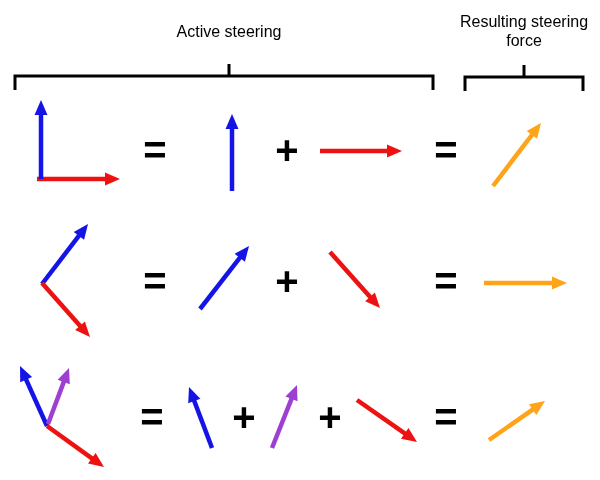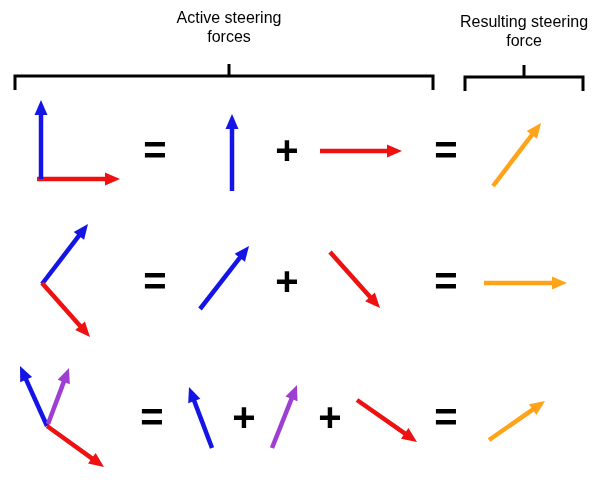--- a/index.html
+++ b/index.html
@@ -12,31 +12,30 @@
     font-family: "Liberation Sans", sans-serif;
   }
   .hdr {
     position: absolute;
     width: 160px;
     text-align: center;
     font-size: 16px;
     line-height: 19px;
     color: #000000;
   }
-  #hdr-active    { left: 149px; top: 8px; }
+  #hdr-active    { left: 149px; top: 22px; }
   #hdr-resulting { left: 444px; top: 12px; }
   #canvas { position: absolute; left: 0; top: 0; }
 </style>
 </head>
 <body>
 
 <div class="stage">
   <div class="hdr" id="hdr-active">
     <div>Active steering</div>
-    <div>forces</div>
   </div>
   <div class="hdr" id="hdr-resulting">
     <div>Resulting steering</div>
     <div>force</div>
   </div>
   <svg id="canvas" width="600" height="480">
       <path d="M 15 90 L 15 76 L 433 76 L 433 90 M 229 76 L 229 64" fill="none" stroke="#000000" stroke-width="3"></path>
       <path d="M 465 91 L 465 77 L 583 77 L 583 91 M 524 77 L 524 65" fill="none" stroke="#000000" stroke-width="3"></path>
       <line x1="37" y1="179" x2="110.25" y2="179" stroke="#ee1111" stroke-width="4.5"></line>
       <polygon points="120,179 105,185.5 105,172.5" fill="#ee1111"></polygon>

